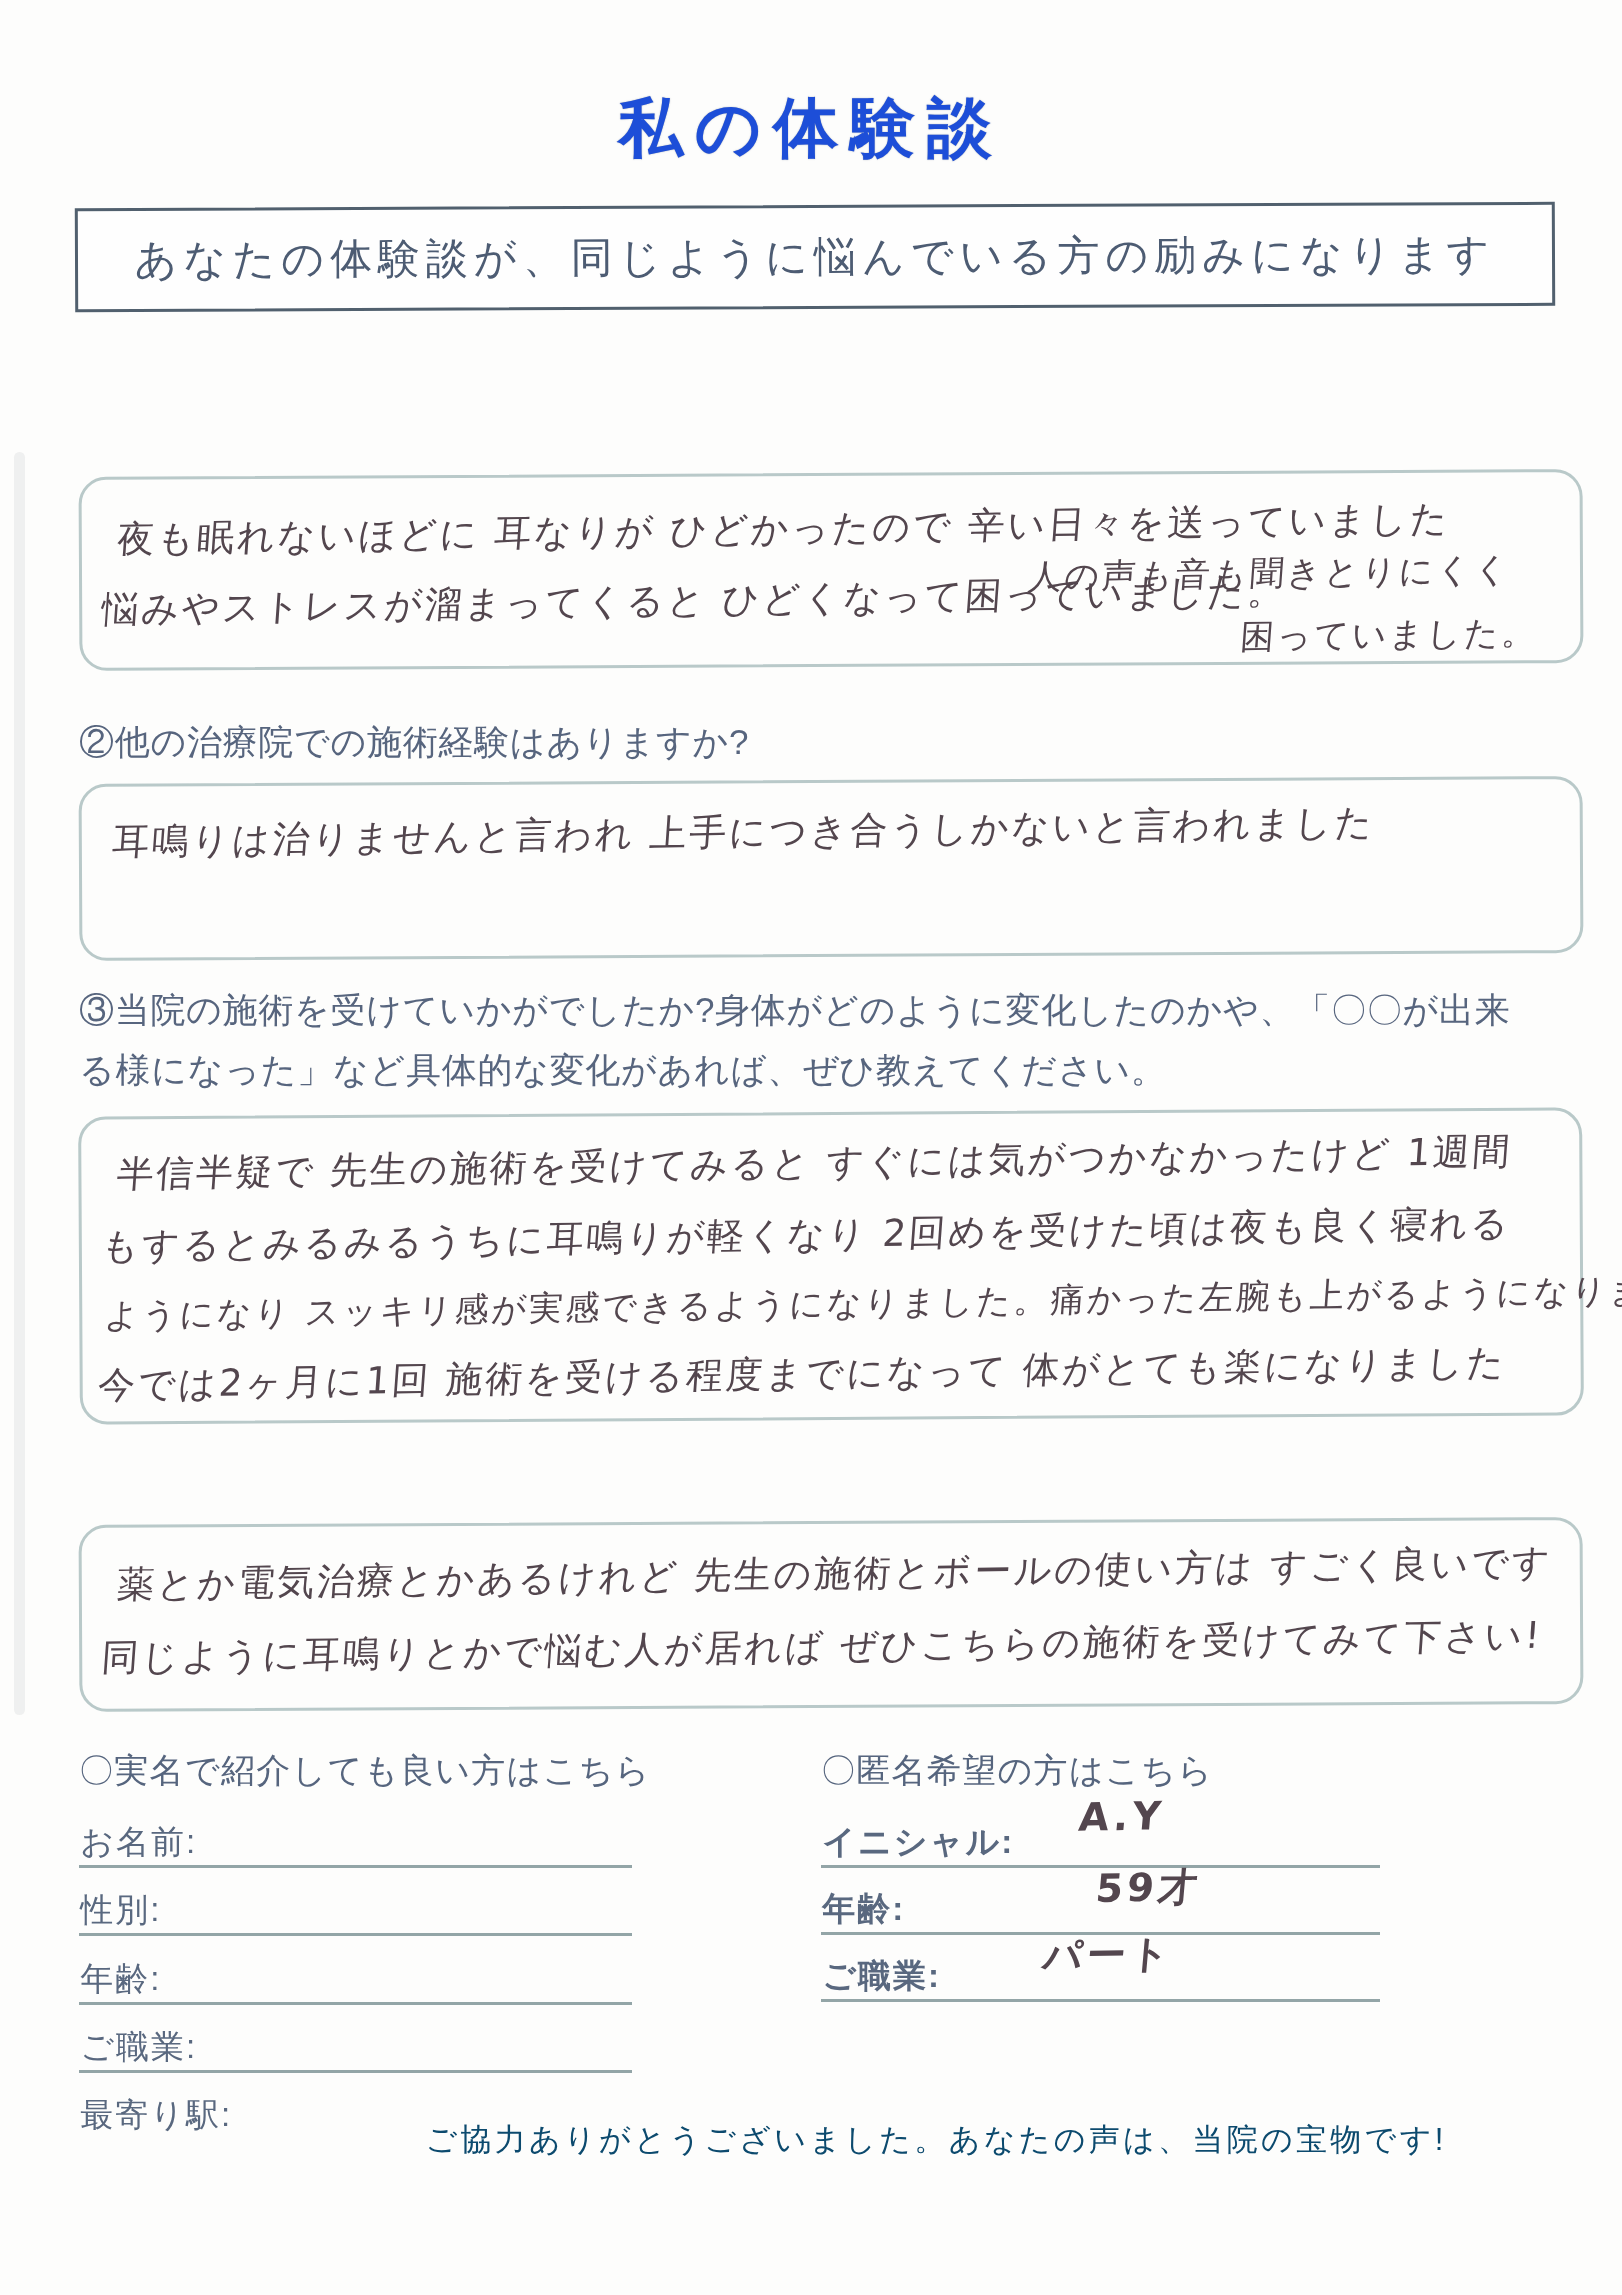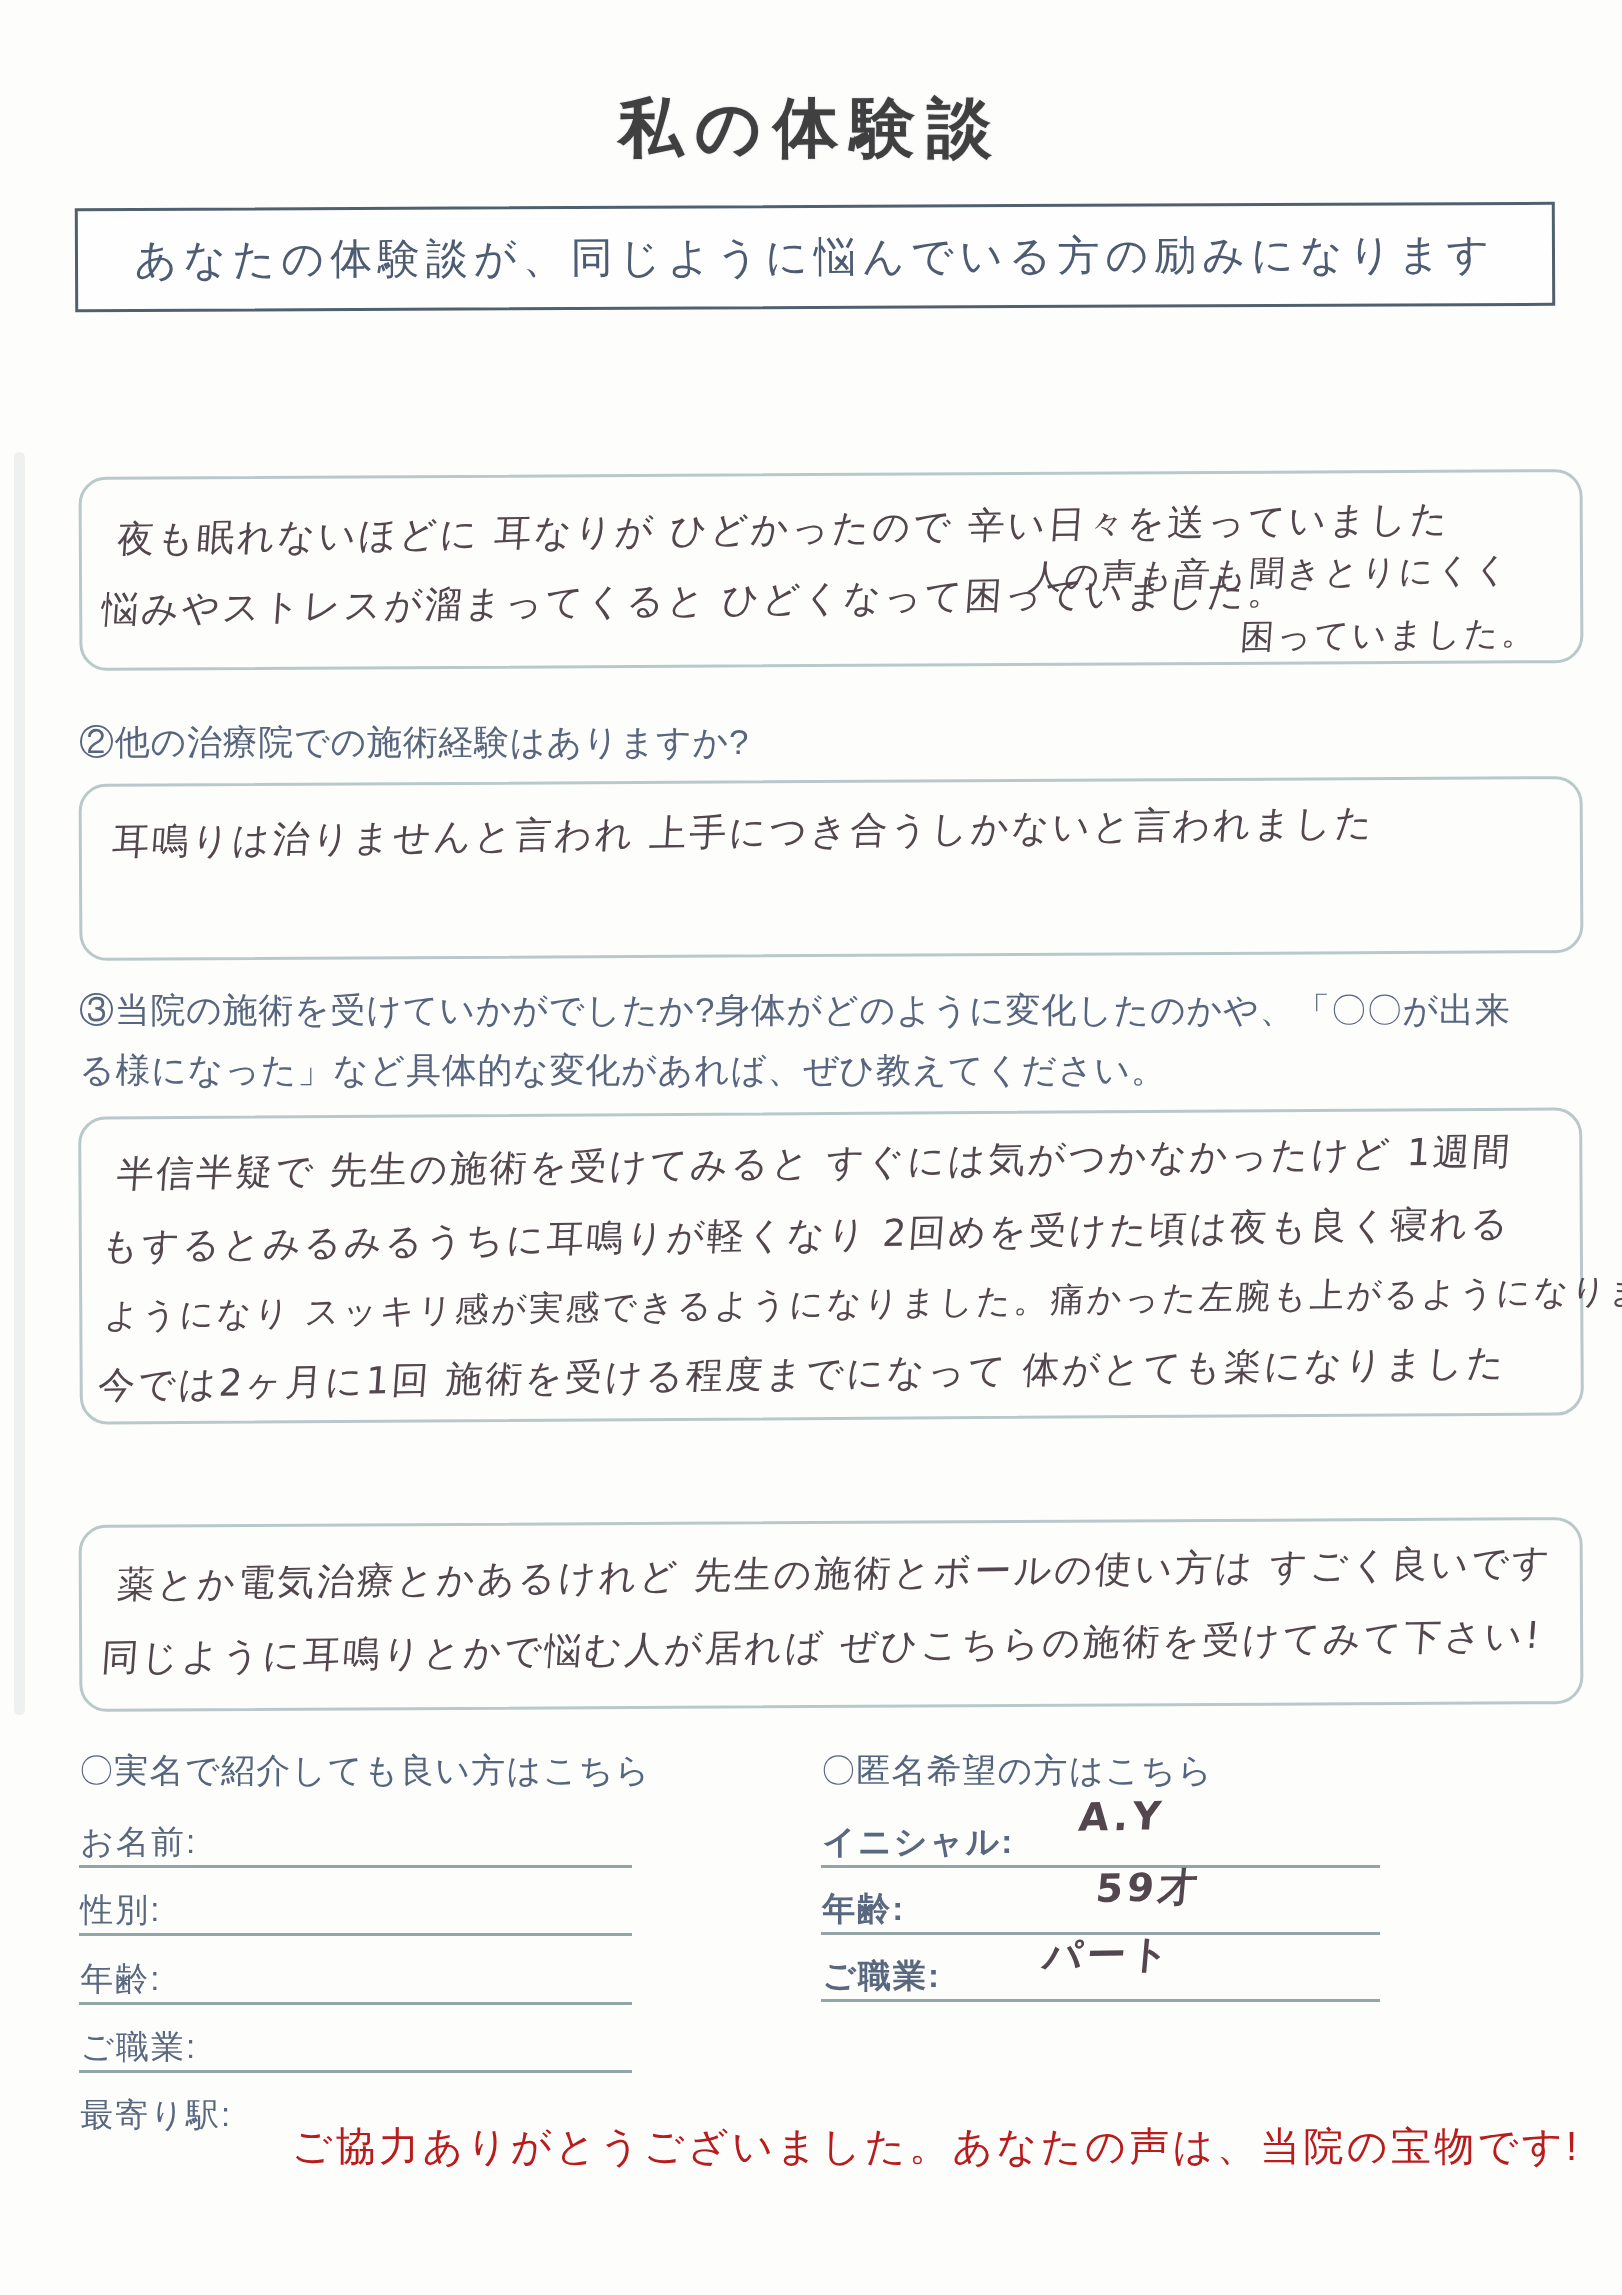--- a/index.html
+++ b/index.html
@@ -14,21 +14,21 @@
   
   .scan-edge{
     position:absolute;left:14.4px;top:452px;width:10.5px;height:1263px;
     background:#e3e6e6;opacity:.55;border-radius:5.2px;
   }
   .title{
     position:absolute;top:84px;left:0;width:100%;
     text-align:center;
     font-size:65px;font-weight:bold;
     letter-spacing:11.8px;
-    color:#404040;
+    color:#1d4ed8;
     text-shadow:0 0 1.3px rgba(62,77,102,.55);
   }
   .banner{
     position:absolute;left:75px;top:205px;width:1474px;height:98px;
     border:3.9px solid #51606e;
     transform:rotate(-0.25deg);
     display:flex;align-items:center;justify-content:center;
     background:#fefefe;
   }
   .banner-text{
@@ -76,21 +76,21 @@
     font-family:"DejaVu Sans",sans-serif;
     font-size:39px;letter-spacing:3.9px;color:#53464e;
     transform:skewX(-6deg) rotate(-1deg);
     white-space:nowrap;
   }
   .fvalue--initial{left:258px;}
   .fvalue--age{left:275px;}
   .fvalue--job{left:222px;}
   .footer{
     position:absolute;left:262px;top:2119px;width:1348px;
-    text-align:center;font-size:40px;letter-spacing:3.3px;color:#b91c1c;
+    text-align:center;font-size:31px;letter-spacing:3.3px;color:#0c4a6e;
     white-space:nowrap;
   }
 </style>
 </head>
 <body>
 
 <div class="page">
 
   <div class="scan-edge"></div>
 

